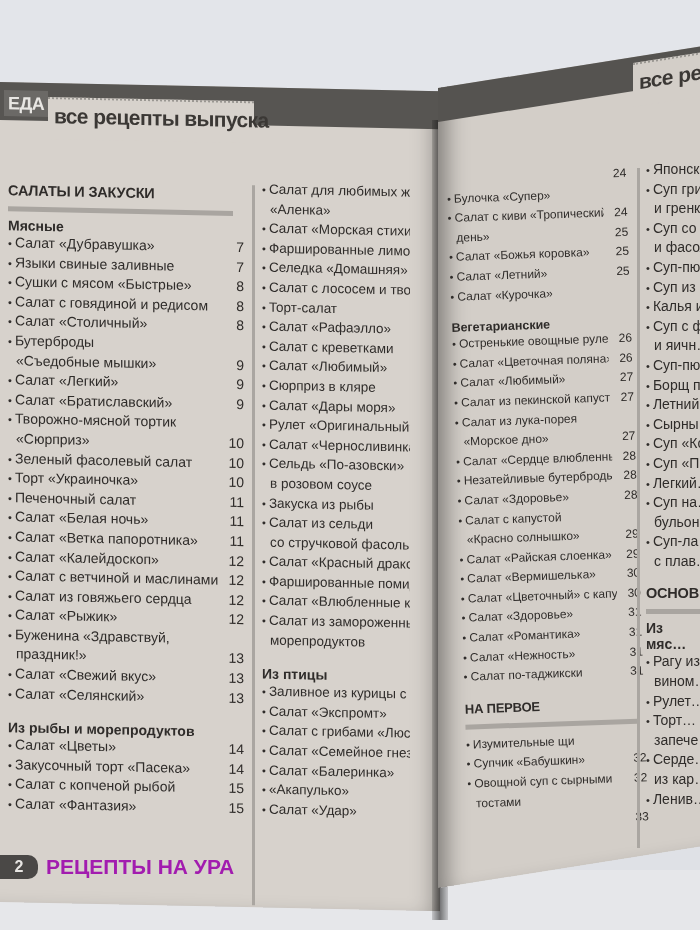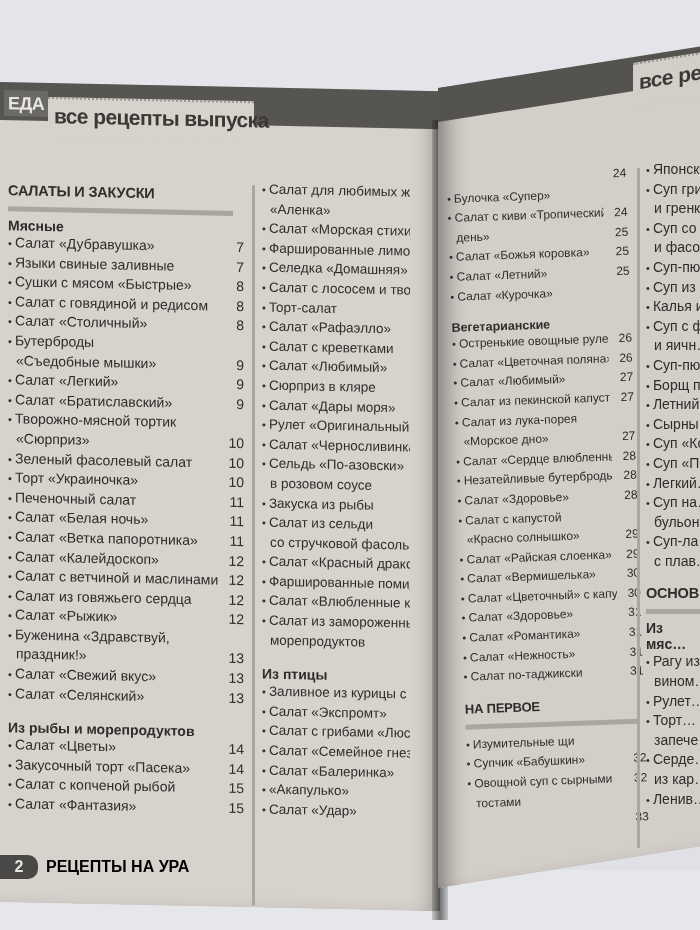--- a/index.html
+++ b/index.html
@@ -69,21 +69,21 @@
   .section-head { font-weight:bold; font-size:14.5px; letter-spacing:-0.2px; }
   .sub-head { font-weight:bold; font-size:14px; margin-top:6px; }
   .rule { height:5px; background:#a9a5a0; margin:8px 0 6px 0; }
   .vrule { position:absolute; width:3px; background:#aaa6a1; }
 
   .footer-num {
     position:absolute; left:0; top:855px; width:38px; height:24px; background:#4a4846;
     border-radius:0 10px 10px 0; color:#e8e6e3; font-weight:bold; font-size:16px; text-align:center; line-height:24px;
   }
   .footer-label {
-    position:absolute; left:46px; top:855px; font-weight:bold; font-size:16px; color:#000000; line-height:24px;
+    position:absolute; left:46px; top:855px; font-weight:bold; font-size:21px; color:#a21caf; line-height:24px;
   }
 </style>
 </head>
 <body>
 
 <div class="bg-top"></div>
 <div class="bg-bottom"></div>
 
 <div class="page-left">
   <div class="band"></div>

